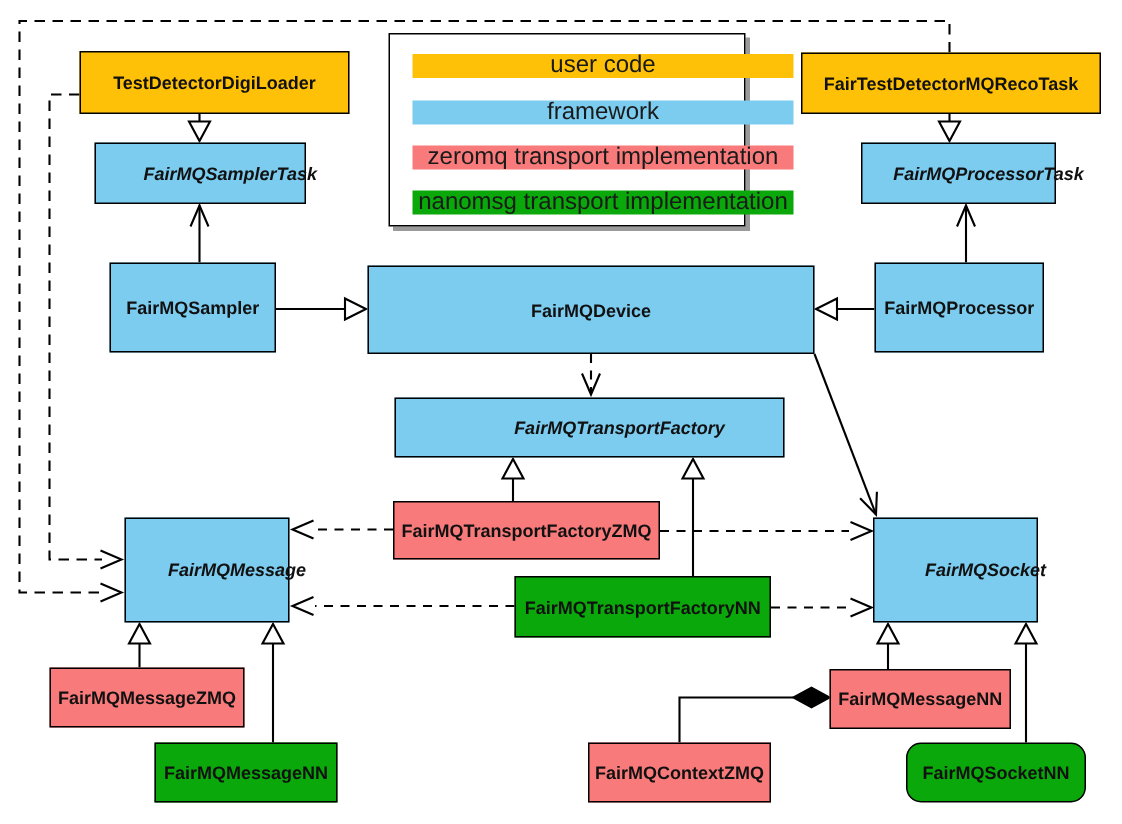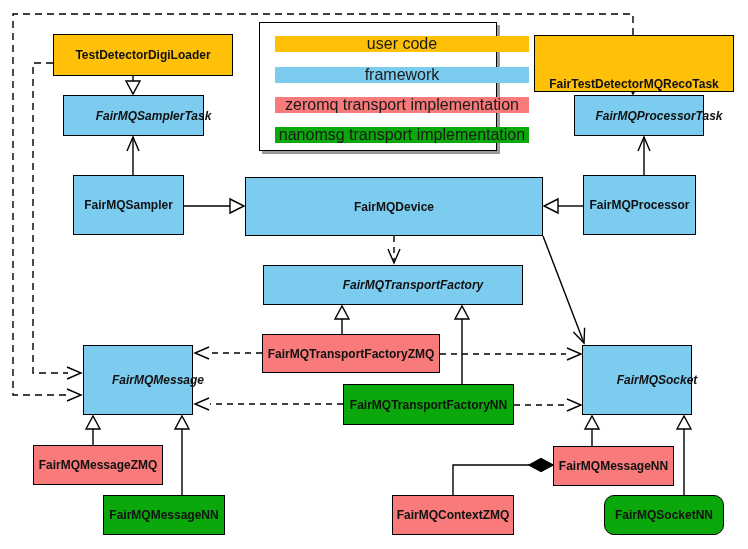--- a/index.html
+++ b/index.html
@@ -114,21 +114,21 @@
     </div>
     <div class="legend-item li-3 cat-nanomsg">
       <span>nanomsg transport implementation</span>
     </div>
   </div>
 
   <div class="node cat-user" style="left:53px;top:34px;width:180px;height:42px;">
     <span>TestDetectorDigiLoader</span>
   </div>
 
-  <div class="node cat-user" style="left:534px;top:35px;width:200px;height:57px;align-items:flex-end;">
+  <div class="node cat-user" style="left:534px;top:35px;width:200px;height:41px;">
     <span>FairTestDetectorMQRecoTask</span>
   </div>
 
   <div class="node cat-framework abstract" style="left:63px;top:95px;width:141px;height:41px;">
     <span>FairMQSamplerTask</span>
   </div>
 
   <div class="node cat-framework abstract" style="left:574px;top:95px;width:130px;height:41px;">
     <span>FairMQProcessorTask</span>
   </div>

